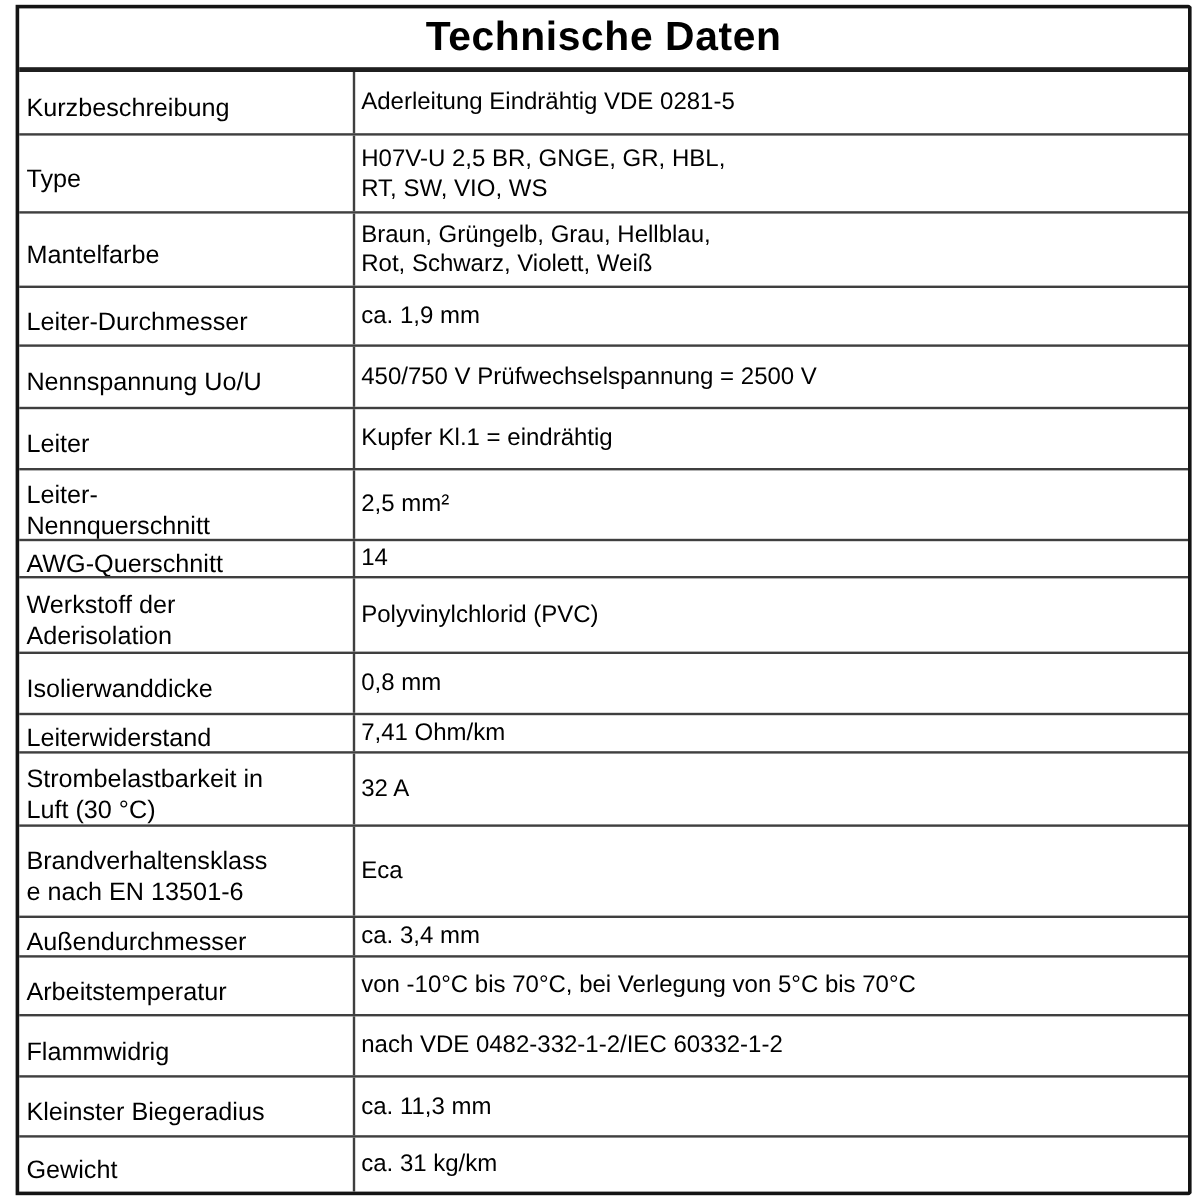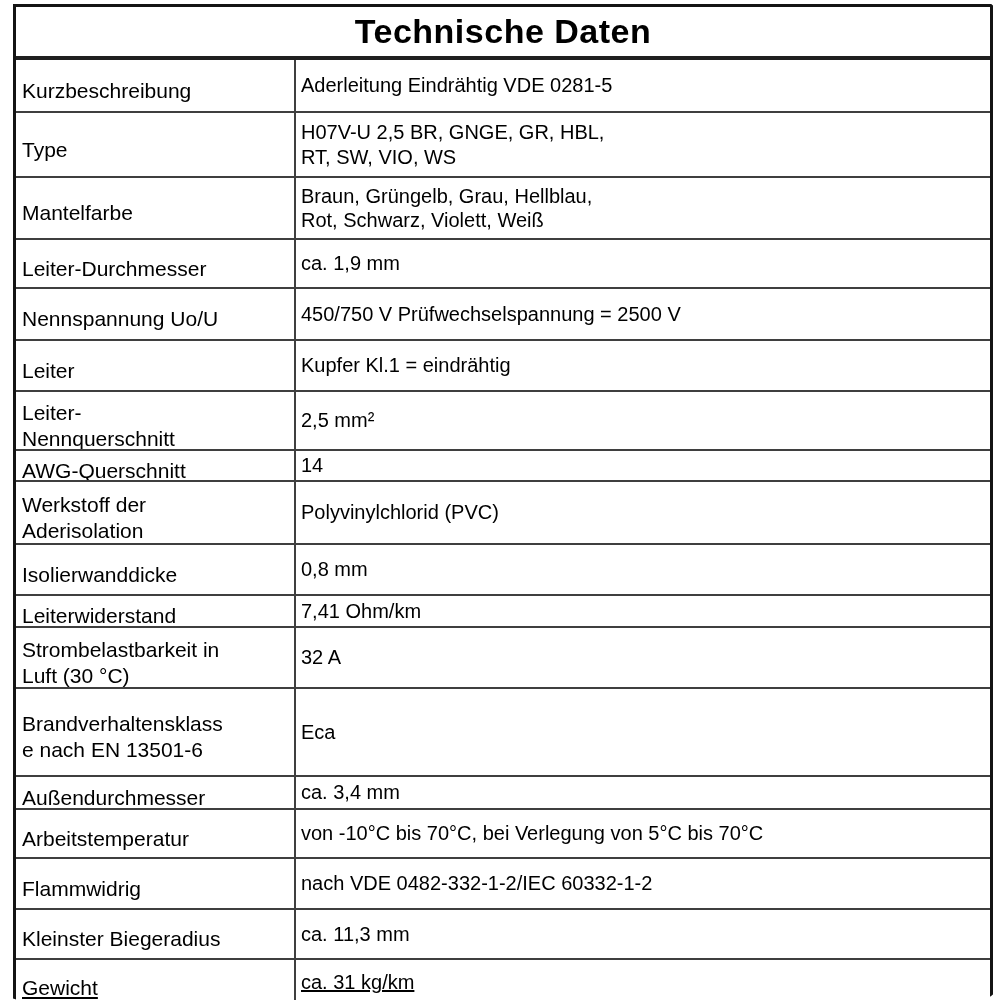--- a/index.html
+++ b/index.html
@@ -31,21 +31,21 @@
     justify-content: center;
     font-size: 34px;
     font-weight: bold;
     letter-spacing: 0.5px;
     white-space: nowrap;
   }
   .row {
     display: flex;
     border-bottom: 2px solid #3f3f3f;
   }
-  .row:last-child { border-bottom: none; text-decoration: underline; }
+  .row:last-child { border-bottom: none; }
   .label-cell {
     width: 280px;
     flex: 0 0 280px;
     border-right: 2px solid #3f3f3f;
     display: flex;
     align-items: center;
     padding: 11px 3px 1px 6px;
     font-size: 21px;
     line-height: 1.22;
     white-space: pre-line;
@@ -128,21 +128,21 @@
       <div class="label-cell">Leiterwiderstand</div>
       <div class="value-cell">7,41 Ohm/km</div>
     </div>
 
     <div class="row" style="height:61px">
       <div class="label-cell">Strombelastbarkeit in
 Luft (30 °C)</div>
       <div class="value-cell">32 A</div>
     </div>
 
-    <div class="row" style="height:88px">
+    <div class="row" style="height:76px">
       <div class="label-cell">Brandverhaltensklass
 e nach EN 13501-6</div>
       <div class="value-cell">Eca</div>
     </div>
 
     <div class="row" style="height:33px">
       <div class="label-cell">Außendurchmesser</div>
       <div class="value-cell">ca. 3,4 mm</div>
     </div>
 

